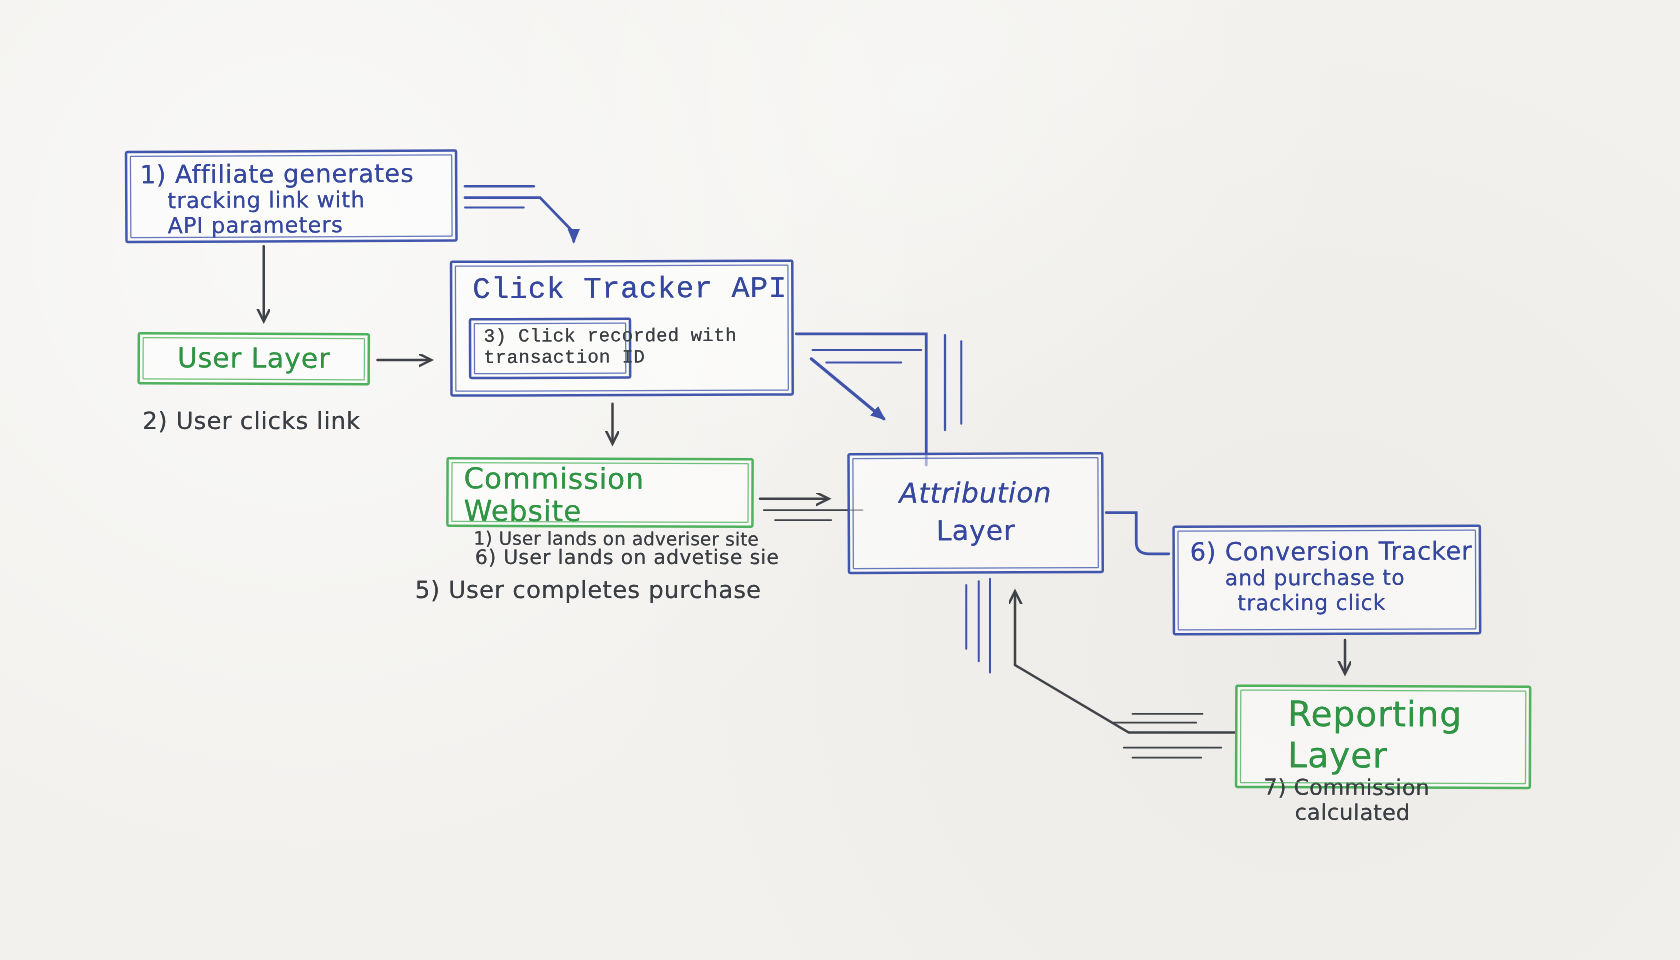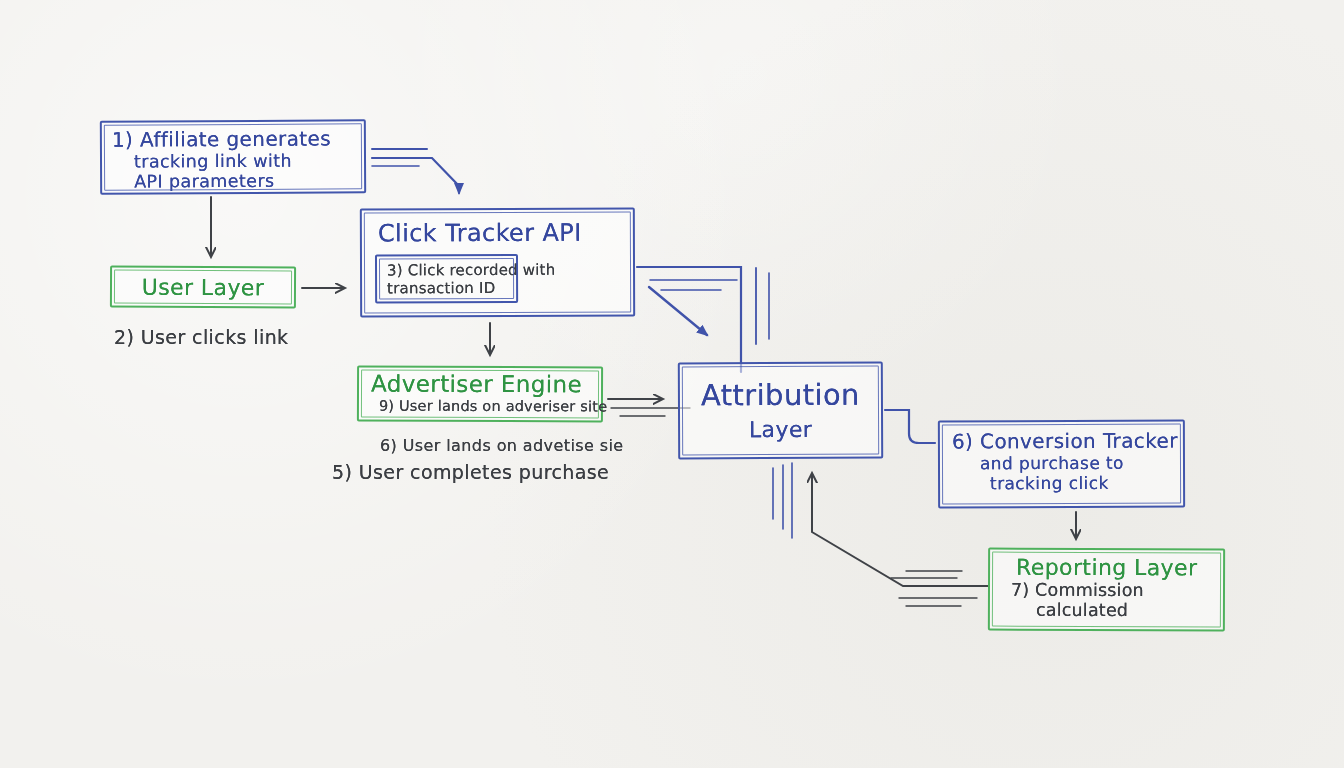--- a/index.html
+++ b/index.html
@@ -85,49 +85,49 @@
   <span class="line" style="font-size:17.5px;margin-left:22px;">tracking link with</span>
   <span class="line" style="font-size:17.5px;margin-left:22px;">API parameters</span>
 </div>
 
 <div class="box green txt" style="left:110px;top:266px;width:186px;height:42px;display:flex;align-items:center;justify-content:center;transform:rotate(0.25deg);">
   <span style="font-size:22px;">User Layer</span>
 </div>
 
 <div class="abs ink txt" style="left:114px;top:326px;font-size:19px;">2) User clicks link</div>
 
-<div class="box blue txt" style="left:360px;top:208px;width:275px;height:109px;transform:rotate(-0.2deg);">
+<div class="box blue txt" style="left:360px;top:208px;width:275px;height:109px;transform:rotate(-0.2deg);font-family:Liberation Mono, monospace;">
   <div style="font-size:24px;margin:9px 0 0 16px;">Click Tracker API</div>
-  <div class="box blue" style="left:13px;top:44px;width:143px;height:49px;background:transparent;border-width:2px;">
+  <div class="box blue" style="left:13px;top:44px;width:130px;height:49px;background:transparent;border-width:2px;">
     <div class="ink" style="padding:5px 0 0 10px;white-space:nowrap;letter-spacing:.2px;">
       <span class="line" style="font-size:15px;">3) Click recorded with</span>
       <span class="line" style="font-size:15px;">transaction ID</span>
     </div>
   </div>
 </div>
 
 <div class="box green txt" style="left:357px;top:366px;width:246px;height:56px;transform:rotate(0.2deg);">
-  <div style="font-size:23px;margin:3px 0 0 12px;">Advertiser Engine</div>
-  <div class="ink" style="font-size:14.5px;margin:1px 0 0 20px;white-space:nowrap;letter-spacing:.2px;">9) User lands on adveriser site</div>
+  <div style="font-size:23px;margin:3px 0 0 12px;">Commission Website</div>
+  <div class="ink" style="font-size:14.5px;margin:1px 0 0 20px;white-space:nowrap;letter-spacing:.2px;">1) User lands on adveriser site</div>
 </div>
 
 <div class="abs ink txt" style="left:380px;top:436px;font-size:16px;">6) User lands on advetise sie</div>
 
 <div class="abs ink txt" style="left:332px;top:461px;font-size:19px;">5) User completes purchase</div>
 
 <div class="box blue txt" style="left:678px;top:362px;width:205px;height:97px;display:flex;flex-direction:column;align-items:center;justify-content:center;line-height:1.35;transform:rotate(-0.25deg);">
-  <span style="font-size:29px;">Attribution</span>
+  <span style="font-size:22px;font-style:italic;">Attribution</span>
   <span style="font-size:22px;">Layer</span>
 </div>
 
 <div class="box blue txt" style="left:938px;top:420px;width:247px;height:88px;padding:7px 0 16px 12px;transform:rotate(-0.2deg);">
   <span class="line" style="font-size:20px;">6) Conversion Tracker</span>
   <span class="line" style="font-size:17px;margin-left:28px;">and purchase to</span>
   <span class="line" style="font-size:17px;margin-left:38px;">tracking click</span>
 </div>
 
 <div class="box green txt" style="left:988px;top:548px;width:237px;height:83px;padding-top:5px;transform:rotate(0.2deg);">
-  <div style="font-size:22px;margin-left:26px;">Reporting Layer</div>
+  <div style="font-size:28px;margin-left:40px;">Reporting Layer</div>
   <div class="ink" style="letter-spacing:.2px;">
     <span class="line" style="font-size:17.5px;margin-left:21px;">7) Commission</span>
     <span class="line" style="font-size:17.5px;margin-left:46px;">calculated</span>
   </div>
 </div>
 
 </body></html>

